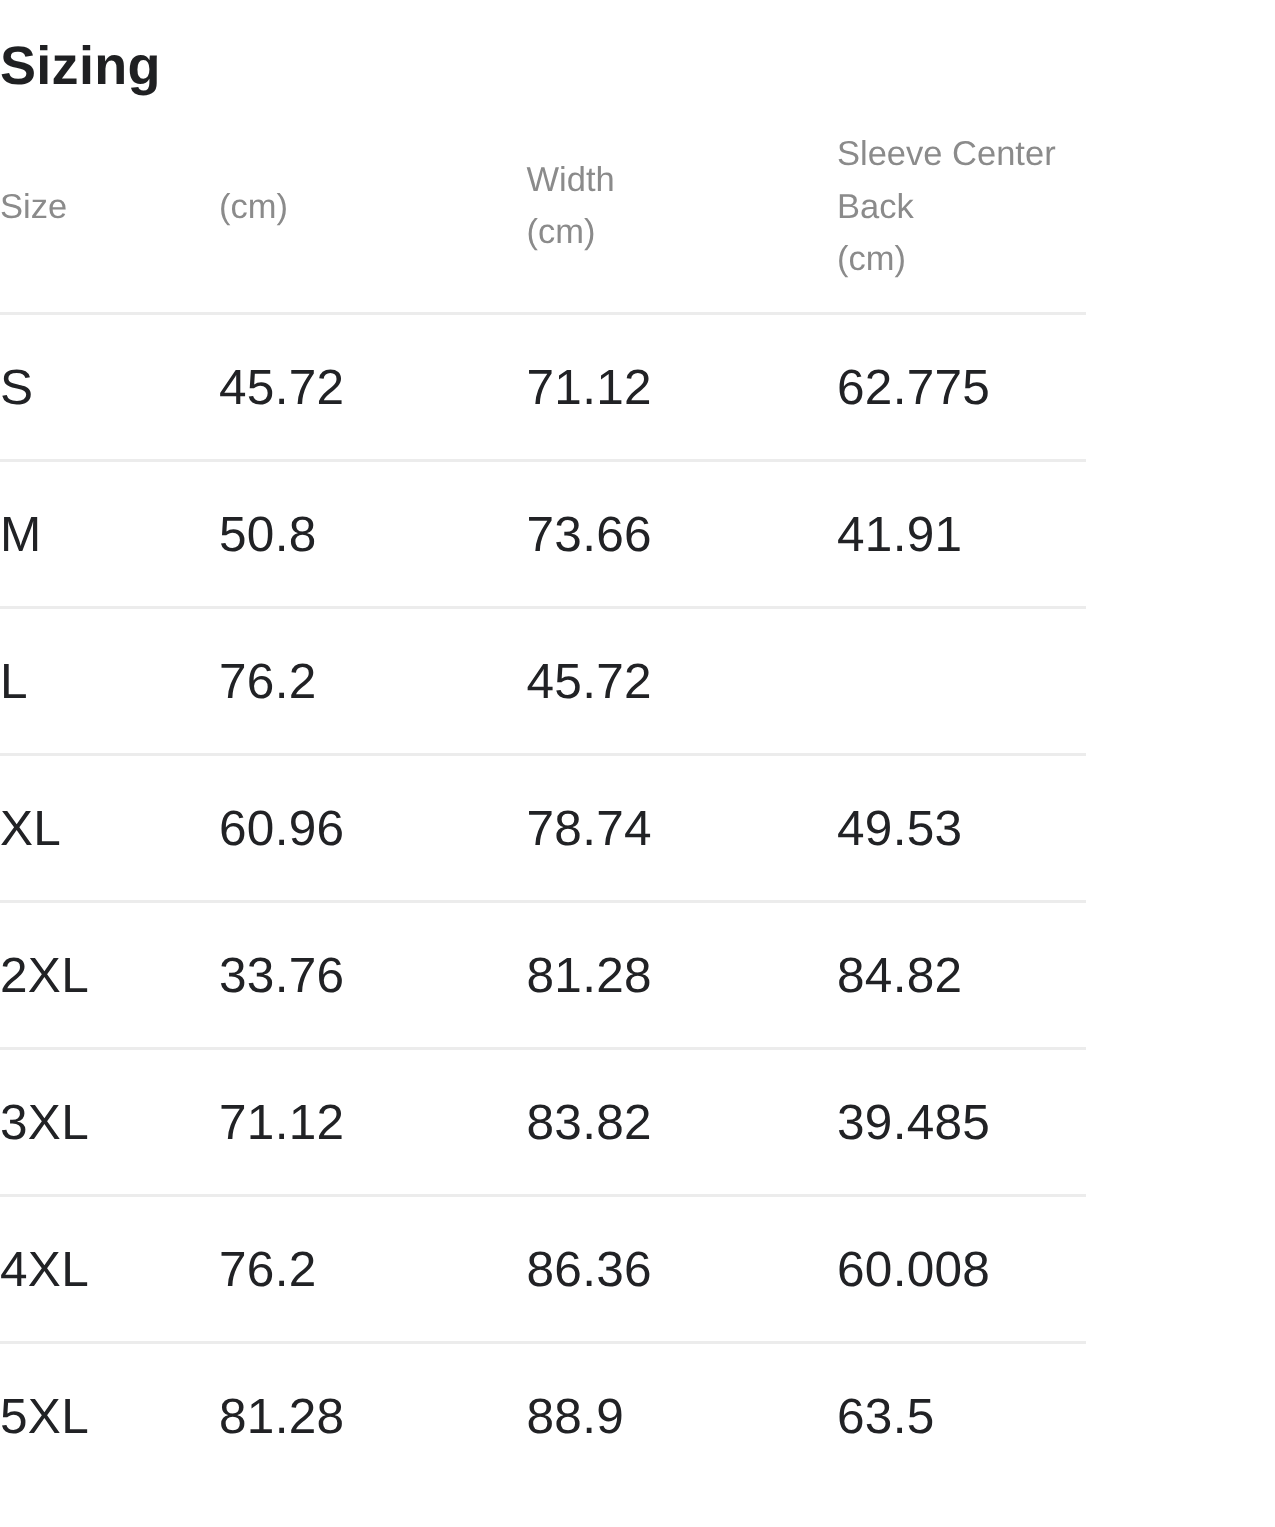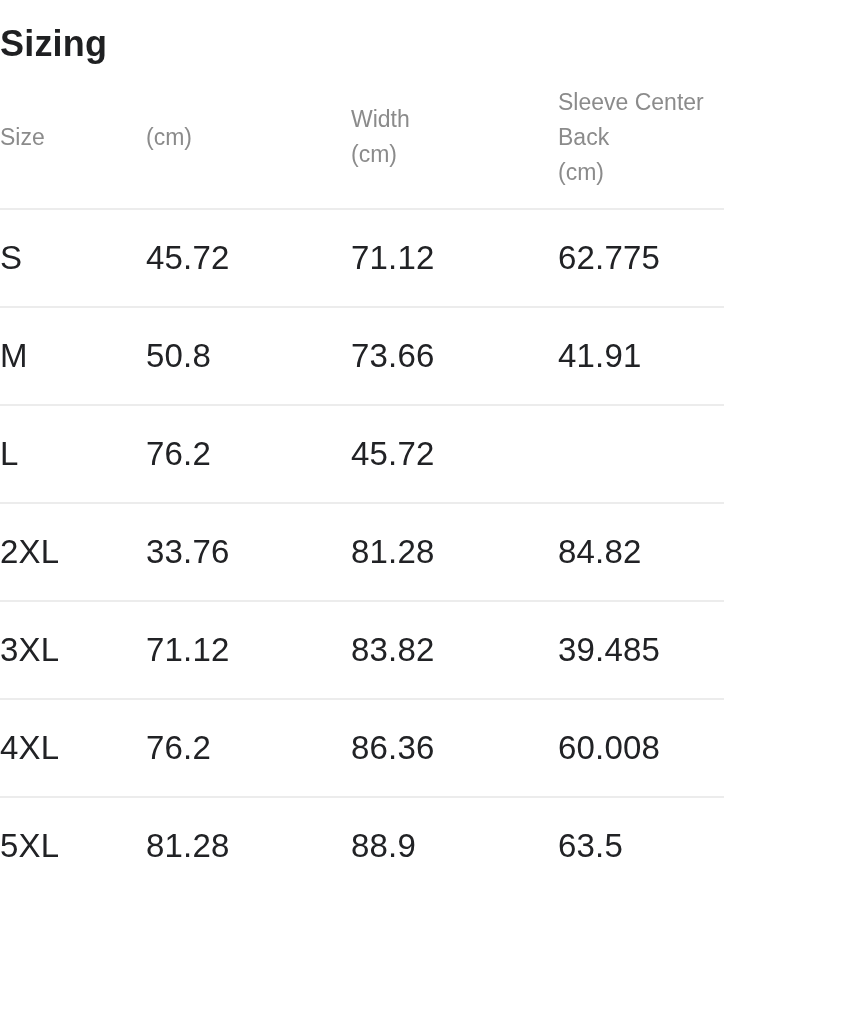--- a/index.html
+++ b/index.html
@@ -89,20 +89,26 @@
         <div class="td">73.66</div>
         <div class="td">41.91</div>
       </div>
 
       <div class="grid-row tr">
         <div class="td">L</div>
         <div class="td">76.2</div>
         <div class="td">45.72</div>
       </div>
 
+      <div class="grid-row tr">
+        <div class="td">XL</div>
+        <div class="td">60.96</div>
+        <div class="td">78.74</div>
+        <div class="td">49.53</div>
+      </div>
 
       <div class="grid-row tr">
         <div class="td">2XL</div>
         <div class="td">33.76</div>
         <div class="td">81.28</div>
         <div class="td">84.82</div>
       </div>
 
       <div class="grid-row tr">
         <div class="td">3XL</div>

